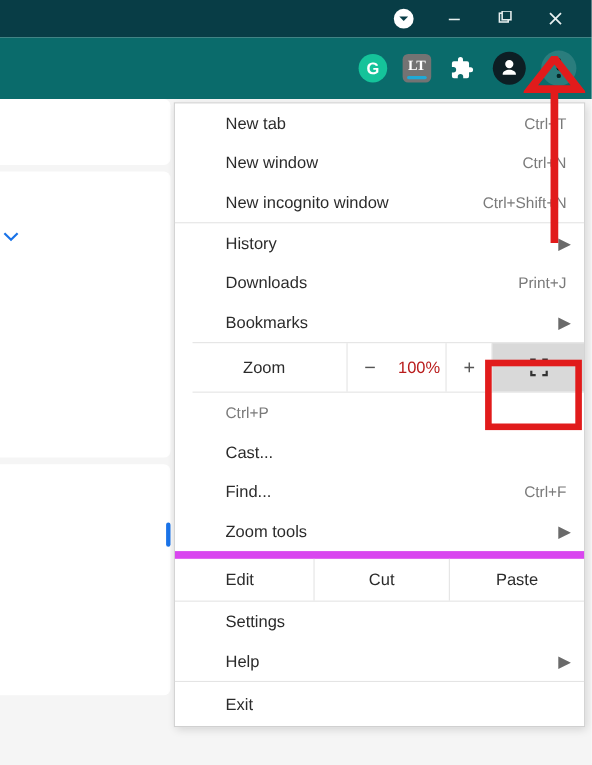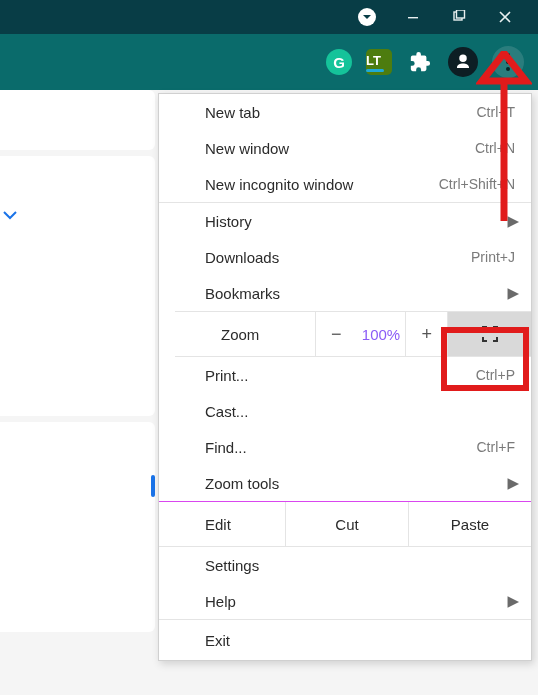--- a/index.html
+++ b/index.html
@@ -44,21 +44,21 @@
     padding-right: 14px;
     gap: 14px;
   }
   .ticon {
     width: 28px; height: 28px;
     display:flex; align-items:center; justify-content:center;
     position: relative;
   }
   .ticon.round { border-radius:50%; }
   .grammarly { background:#15c39a; color:#fff; width:26px;height:26px; border-radius:50%; font-weight:bold; font-size:15px;}
-  .lt { background:#4d7c0f; color:#fff; width:26px;height:26px; border-radius:5px; font-weight:bold; font-size:13px; display:flex;flex-direction:column;align-items:flex-start;justify-content:center;}
+  .lt { background:#737373; color:#fff; width:26px;height:26px; border-radius:5px; font-weight:bold; font-size:13px; display:flex;flex-direction:column;align-items:center;justify-content:center;font-family:Liberation Serif, serif;}
   .lt .wave{height:3px;width:18px;background:linear-gradient(90deg,#1fa9d6 0,#1fa9d6 100%);margin-top:1px;border-radius:2px;}
   .profile { background:#0d1e24; width:30px;height:30px; border-radius:50%; display:flex;align-items:center;justify-content:center;}
   .menu-dots { background:#2a7d7d; width:32px;height:32px;border-radius:50%; display:flex;flex-direction:column;align-items:center;justify-content:center;gap:3px;}
   .menu-dots span{width:4px;height:4px;background:#052525;border-radius:50%;}
 
   
   .bgstrip1 { position:absolute; left:0; top:90px; width:155px; height:60px; background:#fff; border-top-right-radius:6px; border-bottom-right-radius:6px;}
   .bgstrip2 { position:absolute; left:0; top:156px; width:155px; height:260px; background:#fff; border-top-right-radius:6px; border-bottom-right-radius:6px;}
   .chevblue { position:absolute; left:0; top:205px; color:#1a73e8; }
   .bgstrip3 { position:absolute; left:0; top:422px; width:155px; height:210px; background:#fff; border-top-right-radius:6px; border-bottom-right-radius:6px;}
@@ -90,27 +90,27 @@
   .zoomrow {
     display:flex;
     align-items:center;
     height:46px;
     border-top:1px solid #e4e4e4;
     border-bottom:1px solid #e4e4e4;
     margin-left:16px;
   }
   .zoomrow .zlabel { width:140px; padding-left:46px; color:#2b2b2b;}
   .zoomrow .zbtn { flex:1; text-align:center; color:#555; font-size:18px; border-left:1px solid #e4e4e4; height:100%; display:flex;align-items:center;justify-content:center;}
-  .zoomrow .zval { flex:1.2; color:#8b5cf6; height:100%; display:flex;align-items:center;justify-content:center;}
+  .zoomrow .zval { flex:1.2; color:#b91c1c; height:100%; display:flex;align-items:center;justify-content:center;}
   .zoomrow .fsbtn { width:84px; text-align:center; border-left:1px solid #e4e4e4; height:100%; display:flex;align-items:center;justify-content:center; background:#d9d9d9;}
 
   .editrow {
     display:flex;
     height:46px;
-    border-top:1px solid #d946ef;
+    border-top:7px solid #d946ef;
     border-bottom:1px solid #e4e4e4;
   }
   .editrow .elabel { width:126px; padding-left:46px; display:flex;align-items:center; color:#2b2b2b;}
   .editrow .ebtn { flex:1; text-align:left; display:flex;align-items:center;justify-content:center; border-left:1px solid #e4e4e4; color:#2b2b2b;}
 
   
   .red-arrow {
     position:absolute;
     right:6px;
     top:51px;
@@ -225,21 +225,20 @@
     <div class="zval">100%</div>
     <div class="zbtn">+</div>
     <div class="fsbtn">
       <svg width="20" height="20" viewBox="0 0 20 20">
         <path d="M3 7 V3 H7 M13 3 H17 V7 M17 13 V17 H13 M7 17 H3 V13" fill="none" stroke="#333" stroke-width="2"></path>
       </svg>
     </div>
   </div>
 
   <div class="mrow">
-    <span class="label">Print...</span>
     <span class="shortcut">Ctrl+P</span>
   </div>
   <div class="mrow">
     <span class="label">Cast...</span>
   </div>
   <div class="mrow">
     <span class="label">Find...</span>
     <span class="shortcut">Ctrl+F</span>
   </div>
   <div class="mrow">

